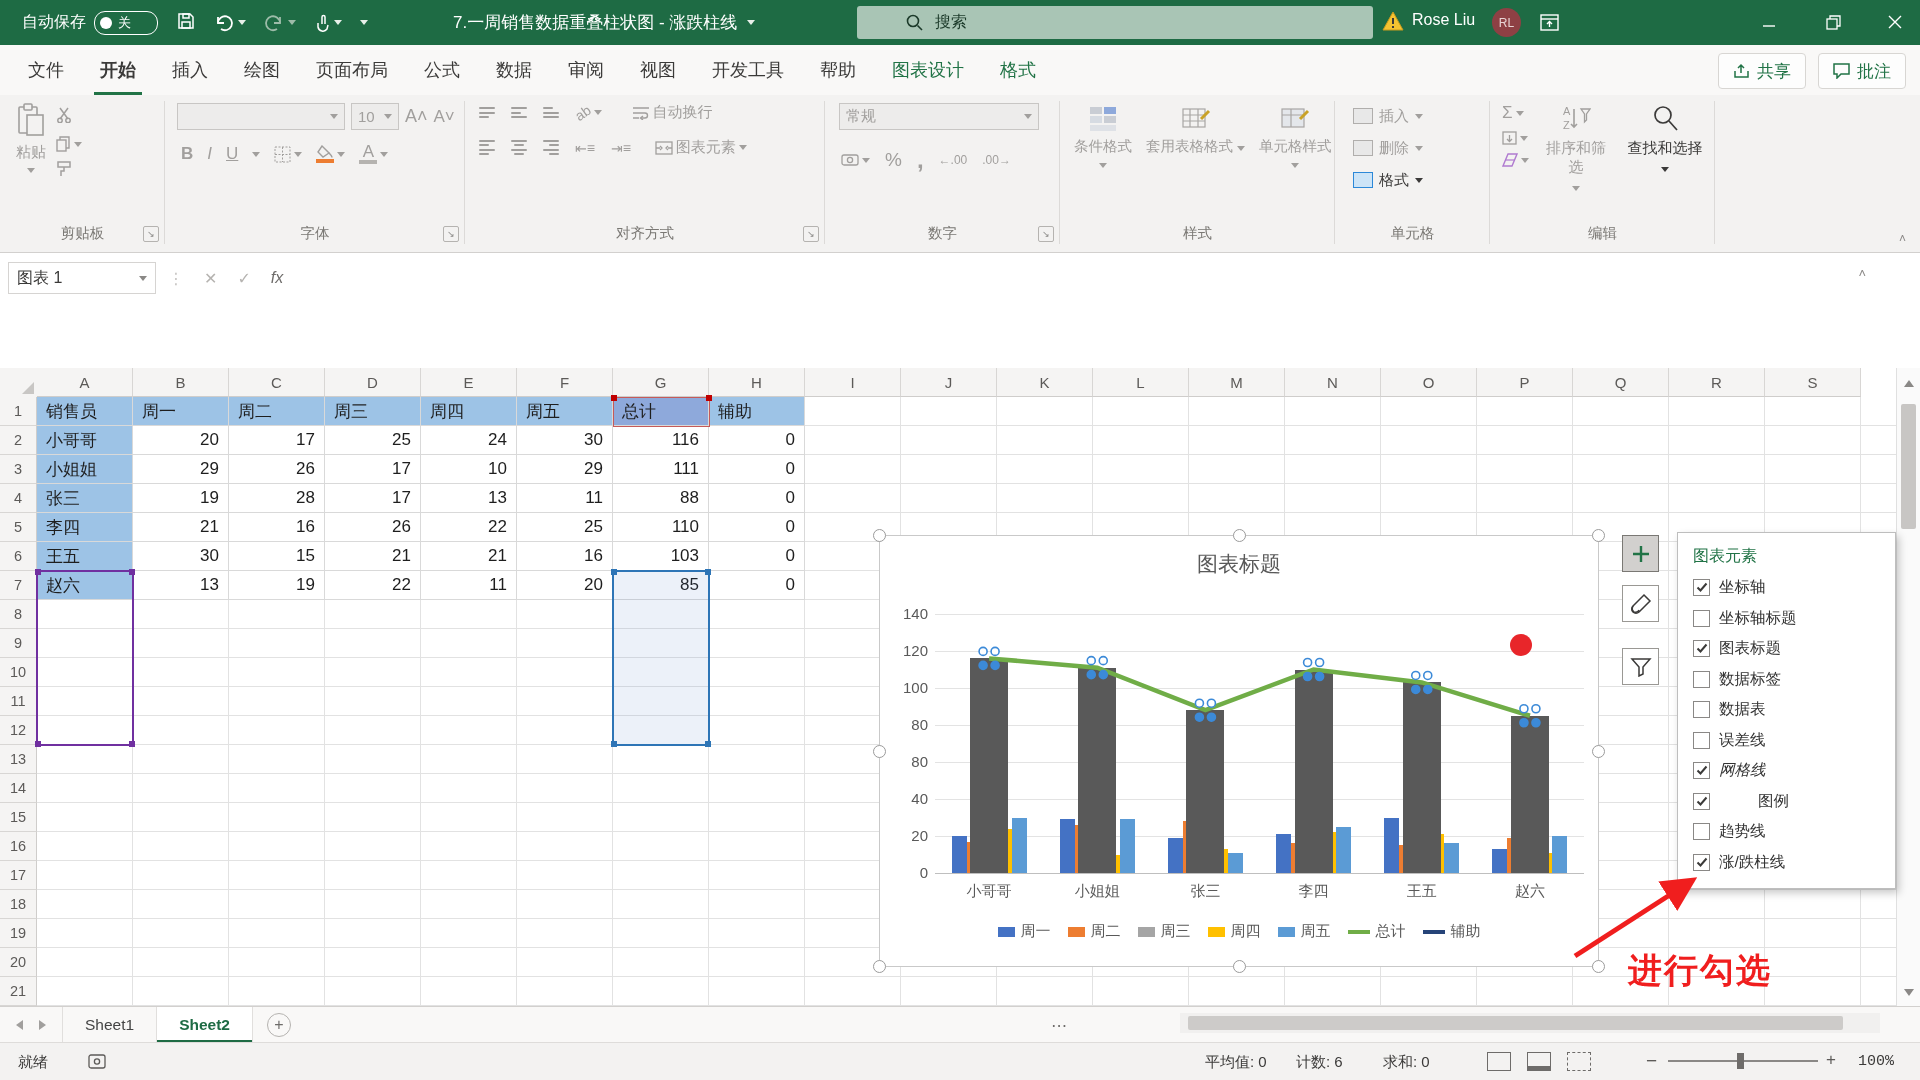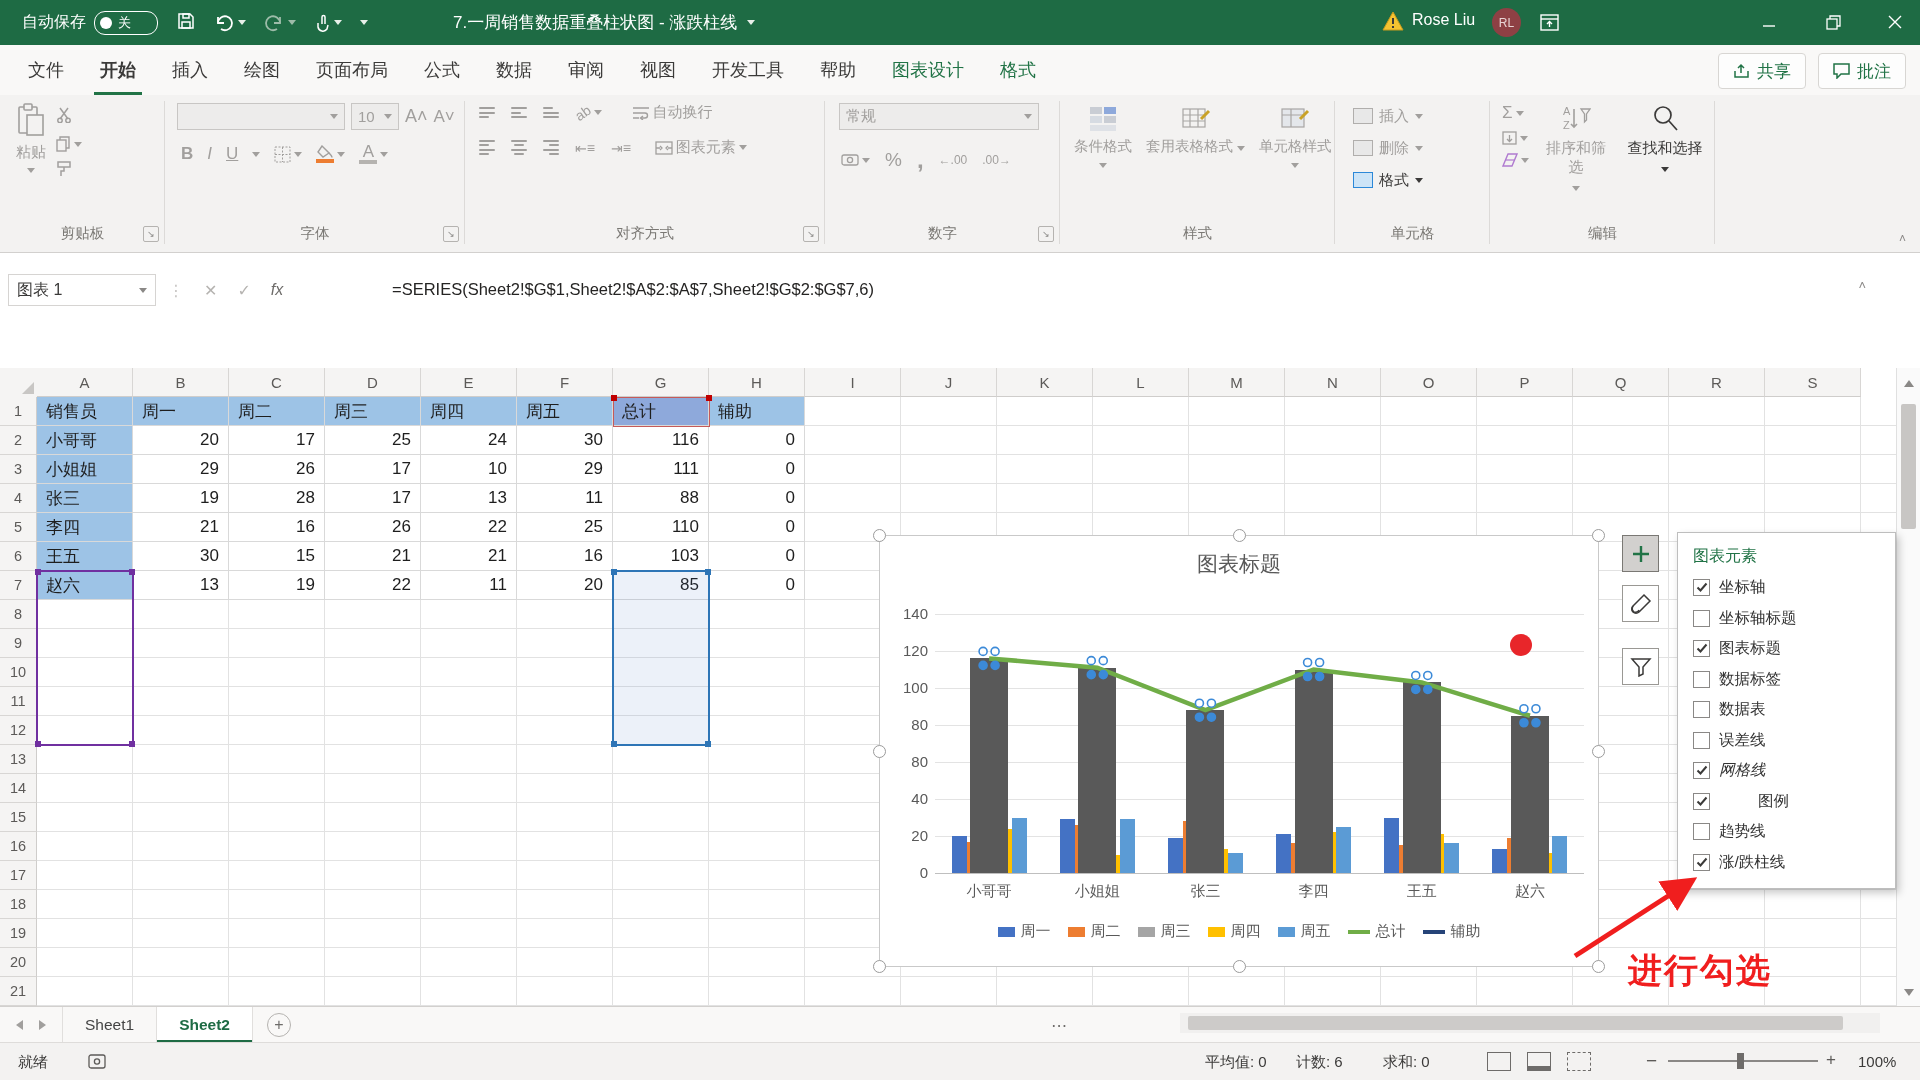--- a/index.html
+++ b/index.html
@@ -55,21 +55,21 @@
   .alignlines{display:inline-flex;flex-direction:column;gap:2.5px;}
   .alignlines i{display:block;height:2px;background:#A19F9D;border-radius:1px;}
   .fmtletter{font-size:17px;color:#A19F9D;}
   .colorbar{display:block;width:18px;height:4px;margin-top:1px;}
   .stylebtn{display:flex;flex-direction:column;align-items:center;gap:5px;font-size:14.5px;line-height:17px;text-align:center;color:#A19F9D;}
   .cellrow{display:flex;align-items:center;gap:6px;font-size:15px;height:26px;}
   .sqicon{width:18px;height:14px;border:1px solid #B0AEAC;display:inline-block;background:linear-gradient(#E8E8E8,#E8E8E8);}
   .sqicon.blue{border-color:#2B88D8;background:#CCE4F7;}
 
   
-  .formulabar{position:absolute;left:0;top:268px;width:1876px;height:116px;background:#fff;border-bottom:5px solid #f9a8d4;}
+  .formulabar{position:absolute;left:0;top:256px;width:1876px;height:116px;background:#fff;border-bottom:5px solid #f9a8d4;}
   .namebox{position:absolute;left:8px;top:6px;width:148px;height:32px;border:1px solid #D6D4D2;display:flex;align-items:center;justify-content:space-between;padding:0 8px;box-sizing:border-box;font-size:16px;color:#3B3A39;}
   .fbtns{position:absolute;left:168px;top:6px;height:32px;display:flex;align-items:center;gap:20px;font-size:16px;color:#B5B3B0;}
   .fx{color:#6E6C6A;font-style:italic;font-size:16px;}
   .formula-text{position:absolute;left:392px;top:12px;font-size:16.5px;color:#252423;white-space:nowrap;}
   .fb-collapse{position:absolute;right:10px;top:10px;color:#8A8886;font-size:13px;}
 
   
   .grid-area{position:absolute;left:0;top:368px;width:1896px;height:638px;background:#fff;z-index:1;}
   .corner{position:absolute;left:0;top:0;width:37px;height:29px;background:#F5F4F3;border-right:1px solid #CFCDCB;border-bottom:1px solid #CFCDCB;}
   .corner::after{content:"";position:absolute;right:3px;bottom:3px;border-left:12px solid transparent;border-bottom:12px solid #C8C6C4;}
@@ -169,20 +169,27 @@
             <path d="M8 10 V3 a1.5 1.5 0 0 1 3 0 v7"></path>
             <path d="M4 9 v4 a5 5 0 0 0 9 2 l1 -4"></path>
           </svg>
           <span class="chev"></span>
         </span>
       <span class="chev"></span>
     </div>
     <div class="doc-title">
       <span>7.一周销售数据重叠柱状图 - 涨跌柱线</span>
         <span class="chev"></span>
+    </div>
+    <div class="searchbox">
+      <span style="position:absolute;left:48px;top:7px;"><svg width="19" height="19" viewBox="0 0 19 19" fill="none" stroke="#1C3A2A" stroke-width="1.6">
+            <circle cx="8" cy="8" r="5.5"></circle>
+            <path d="M12.5 12.5 L17 17"></path>
+          </svg></span>
+      <span>搜索</span>
     </div>
     <div class="tb-right">
       <span class="warn-ic"><svg width="22" height="20" viewBox="0 0 22 20">
             <path d="M11 1 L21 19 H1 Z" fill="#F5C331" stroke="#C79B1C" stroke-width="1"></path>
             <rect x="10" y="7" width="2" height="6" fill="#3B3A39"></rect>
             <rect x="10" y="15" width="2" height="2" fill="#3B3A39"></rect>
           </svg></span>
       <span class="user-name">Rose Liu</span>
       <span class="avatar">RL</span>
       <span class="win-ic" style="left:178px;">
@@ -520,21 +527,20 @@
     <div class="namebox">
         <span>图表 1</span>
         <span class="chev dim" style="border-top-color:#8A8886;"></span>
       </div>
     <div class="fbtns">
       <span style="color:#C8C6C4;">⋮</span>
       <span>✕</span>
       <span>✓</span>
       <span class="fx">fx</span>
     </div>
-    <div class="formula-text">=SERIES(Sheet2!$G$1,Sheet2!$A$2:$A$7,Sheet2!$G$2:$G$7,6)</div>
     <span class="fb-collapse">˄</span>
   </div>
 
   <div class="grid-area">
     <div class="corner"></div>
     <div id="colheads">
         <div class="colhead" style="left: 37px; width: 96px;">A</div>
         <div class="colhead" style="left: 133px; width: 96px;">B</div>
         <div class="colhead" style="left: 229px; width: 96px;">C</div>
         <div class="colhead" style="left: 325px; width: 96px;">D</div>
@@ -910,18 +916,18 @@
           <circle cx="9" cy="7.5" r="2.6"></circle>
         </svg></span>
     <span style="position:absolute;left:1205px;top:10px;">平均值: 0</span>
     <span style="position:absolute;left:1296px;top:10px;">计数: 6</span>
     <span style="position:absolute;left:1383px;top:10px;">求和: 0</span>
     <span class="viewic" style="left:1487px;"></span>
     <span class="viewic" style="left:1527px;border-bottom-width:5px;"></span>
     <span class="viewic" style="left:1567px;border-style:dashed;"></span>
     <span style="position:absolute;left:1646px;top:7px;font-size:19px;color:#5C5A58;">−</span>
     <span style="position:absolute;left:1826px;top:7px;font-size:17px;color:#5C5A58;">+</span>
-    <span style="position:absolute;left:1858px;top:10px;">100%</span>
+    <span style="position:absolute;left:1858px;top:10px;font-family:Liberation Mono, monospace;">100%</span>
   </div>
   <div class="zoomtrack"></div>
   <div class="zoomthumb"></div>
 
 </div>
 
 </body></html>

